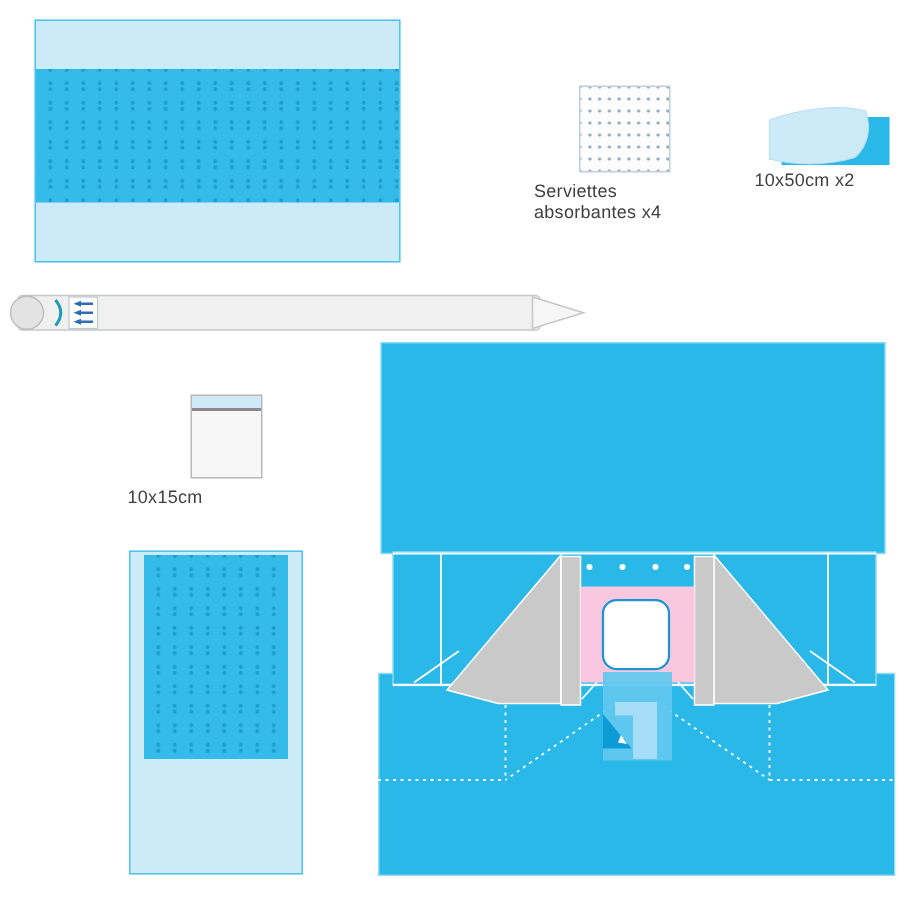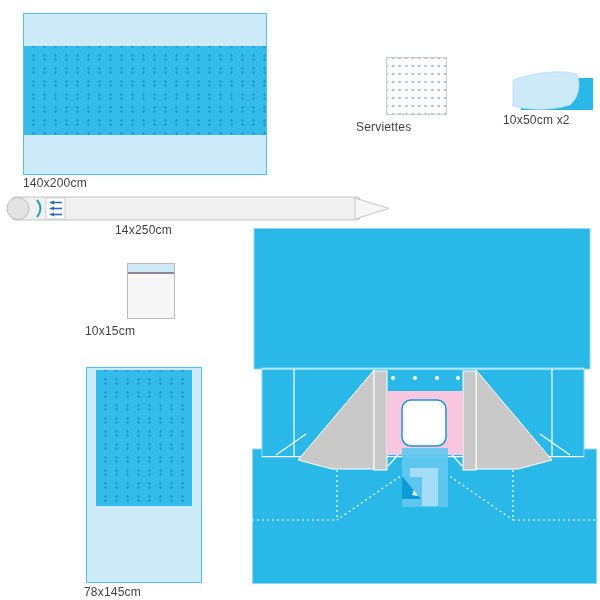--- a/index.html
+++ b/index.html
@@ -60,25 +60,25 @@
   .tape-strip{fill:var(--light-blue,#cdeaf8);stroke:#b9dff2;stroke-width:0.8;}
 </style>
 </head>
 <body>
 
 <div id="canvas">
 
   <div class="abs drape-light" style="left:23px;top:13px;width:244px;height:162px;">
     <div class="dot-band" style="left:0px;top:32px;width:242px;height:89px;"></div>
   </div>
-  <div class="label" style="left:23px;top:176px;width:244px;">140x200cm</div>
 
   <div class="abs towel" style="left:386px;top:57px;width:61px;height:58px;"></div>
   <div class="label" style="left:356px;top:120px;width:120px;">
     <div>Serviettes</div>
+    <div>absorbantes x4</div>
   </div>
 
   <svg class="abs" style="left:508px;top:66px;" width="90" height="48" viewBox="0 0 90 48">
     <rect class="tape-back" x="13" y="12" width="72" height="32"></rect>
     <path class="tape-strip" d="M5,14 C24,7 50,3 69,8 C73,19 71,31 62,39 C42,45 20,44 5,40 Z"></path>
   </svg>
   <div class="label" style="left:503px;top:113px;width:110px;">10x50cm x2</div>
 
   <svg class="abs" style="left:5px;top:192px;" width="390" height="34" viewBox="0 0 390 34">
     <rect class="tube-body" x="7" y="5" width="348" height="23" rx="3"></rect>
@@ -88,32 +88,30 @@
     <g>
       <rect class="fold-box" x="41" y="6" width="19" height="21"></rect>
       <path class="arrow" d="M57,10.5 H48"></path>
         <polygon class="arrow-head" points="49,8.5 44,10.5 49,12.5"></polygon>
       <path class="arrow" d="M57,16.5 H48"></path>
         <polygon class="arrow-head" points="49,14.5 44,16.5 49,18.5"></polygon>
       <path class="arrow" d="M57,22.5 H48"></path>
         <polygon class="arrow-head" points="49,20.5 44,22.5 49,24.5"></polygon>
     </g>
   </svg>
-  <div class="label" style="left:115px;top:223px;width:160px;">14x250cm</div>
 
   <div class="abs bag" style="left:127px;top:263px;width:48px;height:56px;">
     <div class="bag-strip"></div>
     <div class="bag-line"></div>
   </div>
   <div class="label" style="left:85px;top:324px;width:100px;">10x15cm</div>
 
   <div class="abs drape-light" style="left:86px;top:367px;width:116px;height:216px;">
     <div class="dot-band" style="left:9px;top:2px;width:96px;height:136px;"></div>
   </div>
-  <div class="label" style="left:84px;top:585px;width:120px;">78x145cm</div>
 
   <svg class="abs" style="left:252px;top:228px;" width="345" height="356" viewBox="0 0 345 356">
 
     <rect class="blue" x="0.5" y="221" width="344" height="134.5"></rect>
     <rect class="blue" x="2" y="0.5" width="336" height="140.5"></rect>
     <rect class="blue" x="10" y="140" width="322" height="89"></rect>
 
     <path class="wline" d="M10,141 H332"></path>
     <path class="wline" d="M42,141 V228.5"></path>
     <path class="wline" d="M300,141 V228.5"></path>

